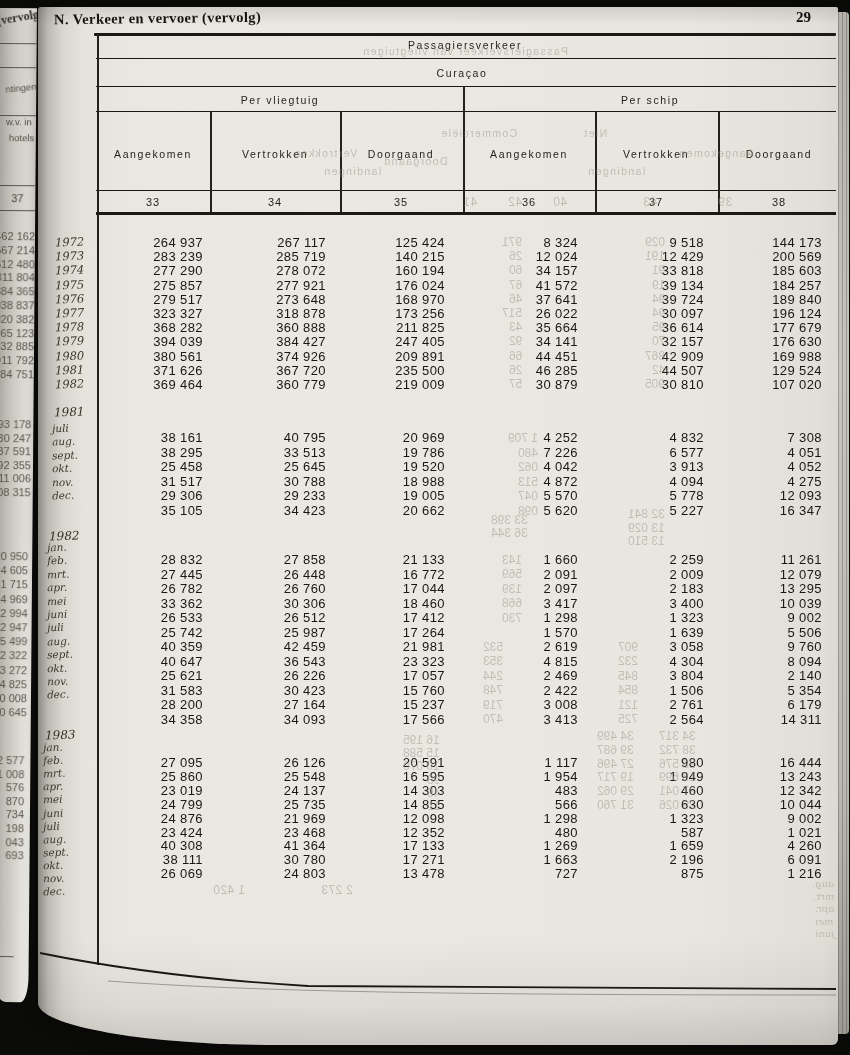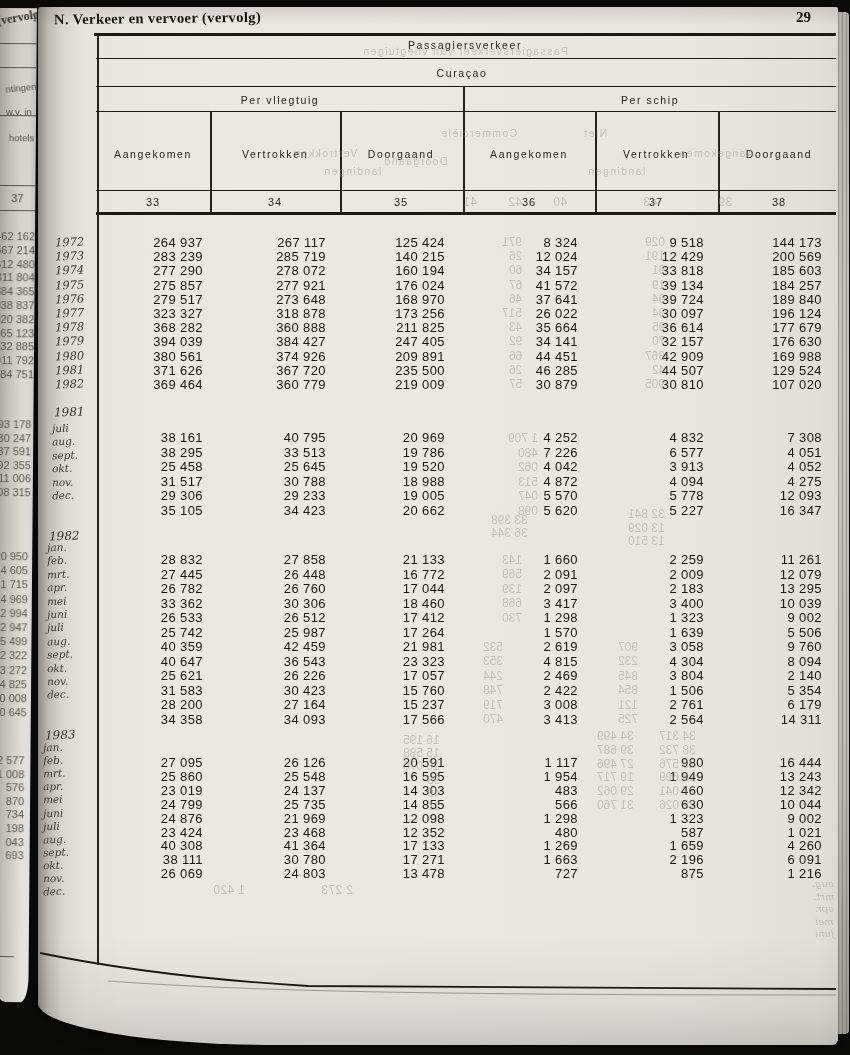--- a/index.html
+++ b/index.html
@@ -63,21 +63,21 @@
 <body>
 
 <div id="stage">
 
   <div class="slv" id="sliver">
     <span class="frag head" style="left:-3px;top:2px">(vervolg)</span>
     <div class="fline" style="left:0;top:35px;width:37px"></div>
     <div class="fline" style="left:0;top:59px;width:37px"></div>
     <span class="frag lbl" style="left:6px;top:74px;transform:rotate(-6deg)">ntingen</span>
     <div class="fline" style="left:0;top:107px;width:37px"></div>
-    <span class="frag lbl" style="left:7px;top:98px">w.v. in</span>
+    <span class="frag lbl" style="left:7px;top:108px">w.v. in</span>
     <span class="frag lbl" style="left:10px;top:124px">hotels</span>
     <div class="fline" style="left:0;top:177px;width:37px"></div>
     <span class="frag" style="left:13px;top:184px">37</span>
     <div class="fline" style="left:0;top:202px;width:37px"></div>
     <div class="fline" style="left:0;top:948px;width:22px"></div>
   <div class="frag" style="top: 222px; right: 0px; text-align: right; width: 60px; left: auto; opacity: 0.85;">462 162</div>
       <div class="frag" style="top: 235.8px; right: 0px; text-align: right; width: 60px; left: auto; opacity: 0.85;">567 214</div>
       <div class="frag" style="top: 249.6px; right: 0px; text-align: right; width: 60px; left: auto; opacity: 0.85;">612 480</div>
       <div class="frag" style="top: 263.4px; right: 0px; text-align: right; width: 60px; left: auto; opacity: 0.85;">311 804</div>
       <div class="frag" style="top: 277.2px; right: 0px; text-align: right; width: 60px; left: auto; opacity: 0.85;">384 365</div>

